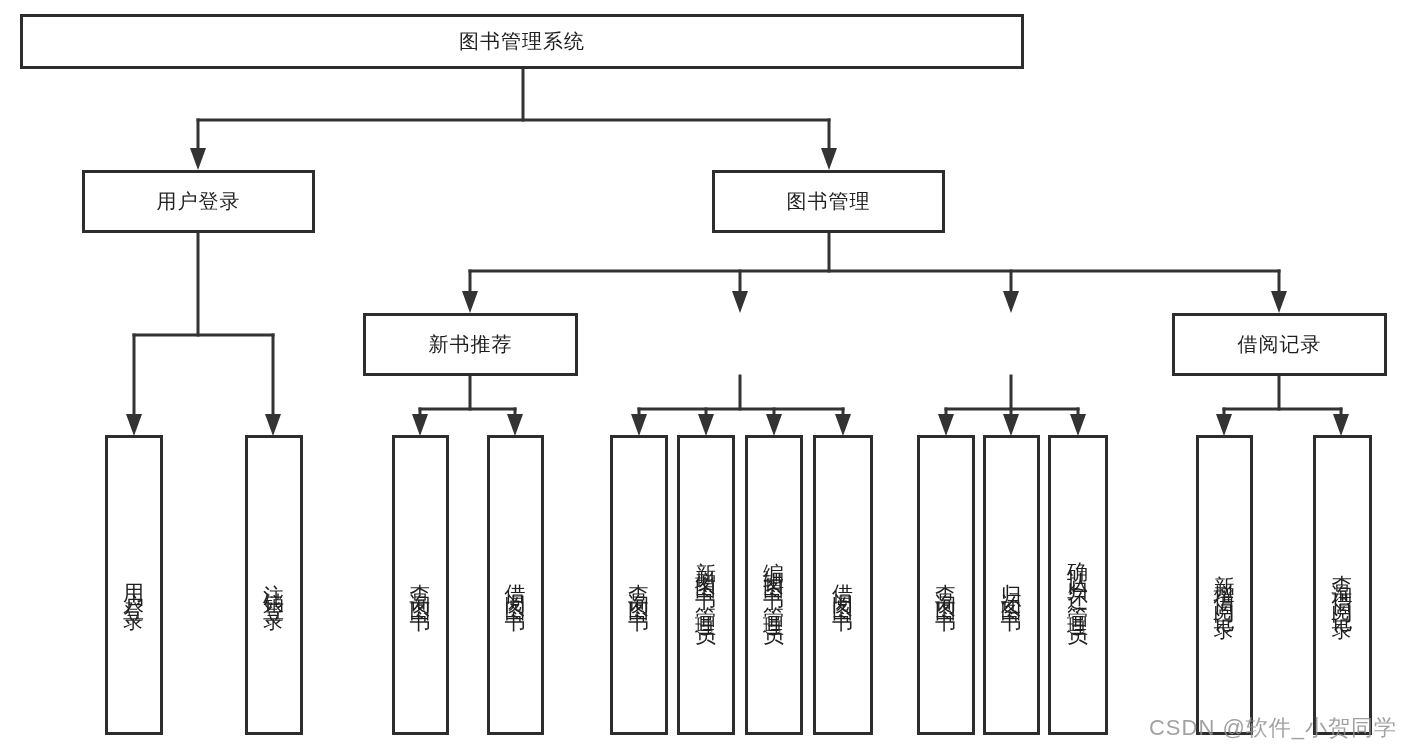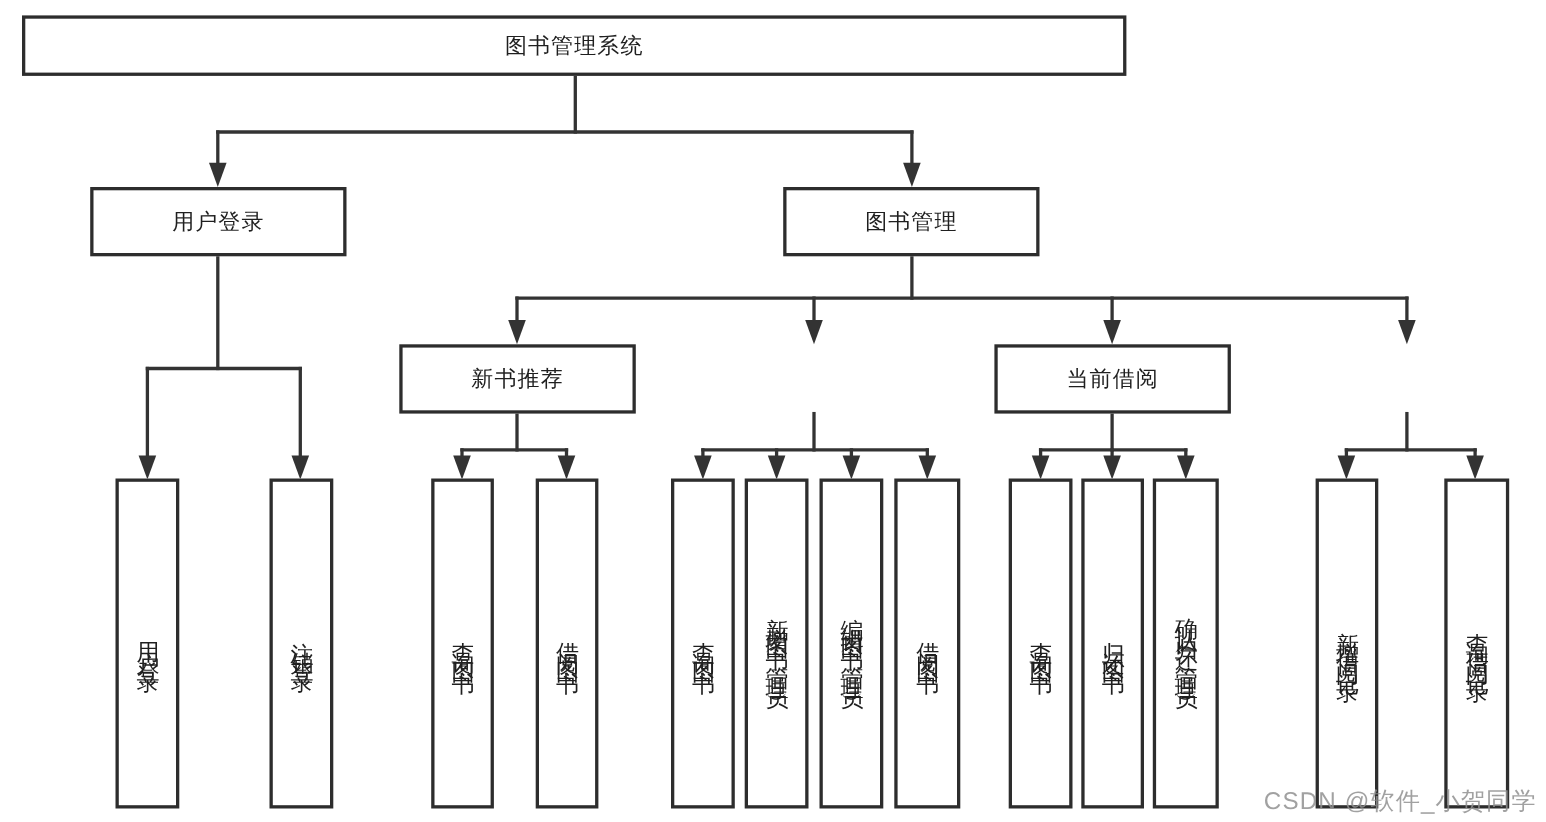--- a/index.html
+++ b/index.html
@@ -146,22 +146,22 @@
   <div class="node hnode lvl2" style="left:82px;width:233px">
     <span>用户登录</span>
   </div>
   <div class="node hnode lvl2" style="left:712px;width:233px">
     <span>图书管理</span>
   </div>
 
   <div class="node hnode lvl3" style="left:363px;width:215px">
     <span>新书推荐</span>
   </div>
-  <div class="node hnode lvl3" style="left:904px;width:215px">
-    <span>当前借阅</span>
+  <div class="node hnode lvl3" style="left:1172px;width:215px">
+    <span>借阅记录</span>
   </div>
 
   <div class="node leaf" style="left:105px;width:58px">
     <span class="vtext">用户登录</span>
   </div>
   <div class="node leaf" style="left:245px;width:58px">
     <span class="vtext">注销登录</span>
   </div>
   <div class="node leaf" style="left:392px;width:57px">
     <span class="vtext">查询图书</span>

